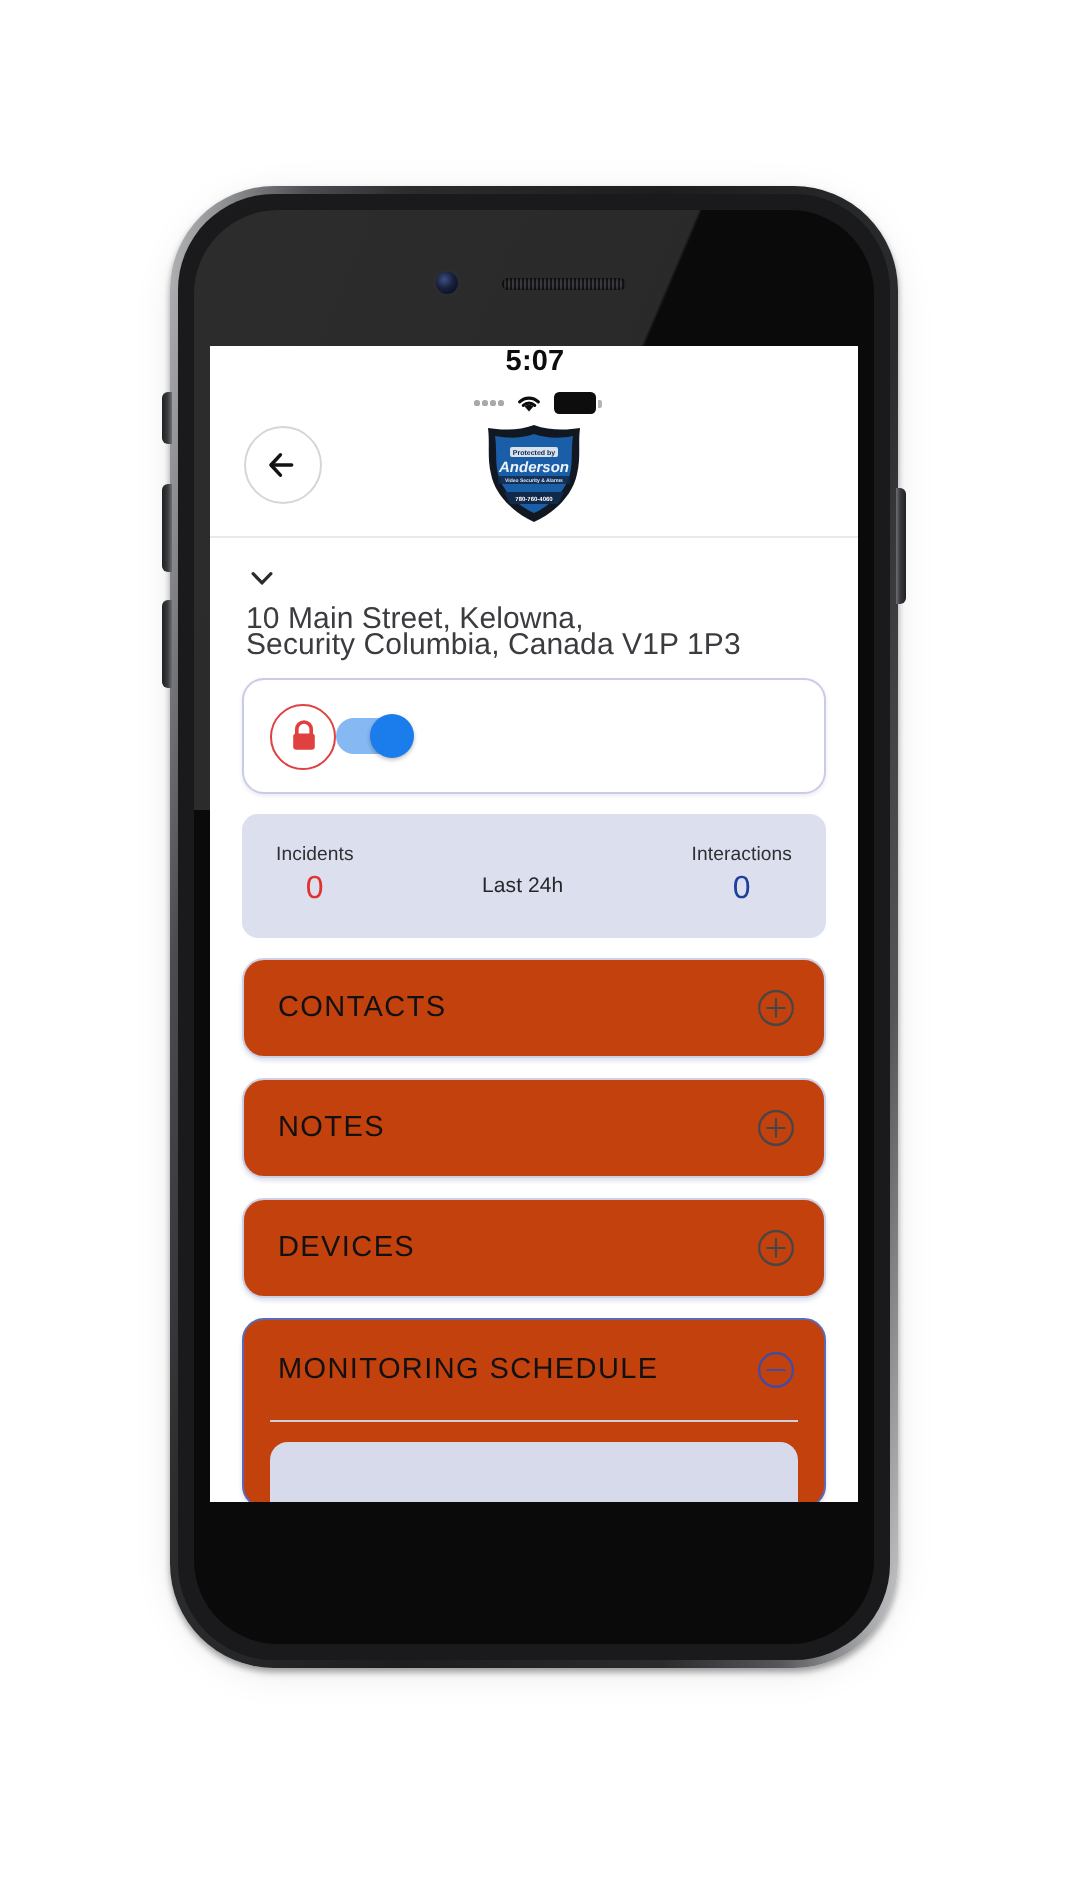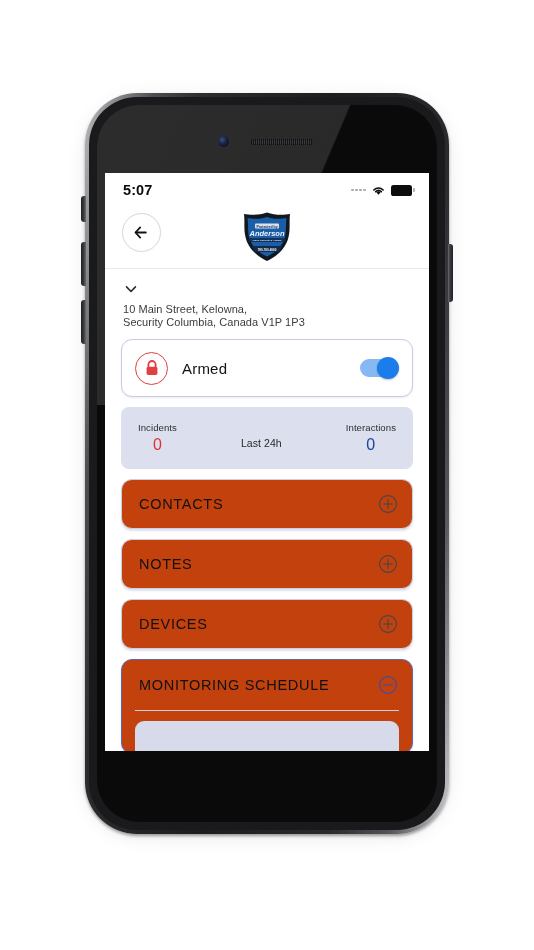--- a/index.html
+++ b/index.html
@@ -119,20 +119,21 @@
     overflow: hidden;
   }
 
   
   .statusbar {
     height: 34px;
     display: flex;
     align-items: center;
     justify-content: space-between;
     padding: 0 17px 0 18px;
+    flex-direction: column;
   }
   .clock {
     font-size: 14.5px;
     font-weight: bold;
     color: #0c0c0c;
     letter-spacing: 0.1px;
   }
   .status-right {
     display: flex;
     align-items: center;
@@ -200,21 +201,21 @@
   .site-name {
     font-size: 17px;
     font-weight: bold;
     letter-spacing: 0.55px;
     color: #121214;
   }
   .chev { width: 16px; height: 16px; display:block; }
 
   .address {
     padding: 6px 2px 0 2px;
-    font-size: 11px;
+    font-size: 15px;
     line-height: 13.2px;
     color: #3c3c40;
     letter-spacing: 0.05px;
   }
 
   
   .armed-card {
     margin-top: 10px;
     height: 58px;
     border-radius: 11px;
@@ -427,21 +428,20 @@
         <div>Security Columbia, Canada V1P 1P3</div>
       </div>
 
       <div class="armed-card">
         <span class="lock-circle">
           <svg width="16" height="18" viewBox="0 0 16 18">
             <path d="M4.4 8 V5.6 a3.6 3.6 0 0 1 7.2 0 V8" stroke="#e0403f" stroke-width="1.8" fill="none" stroke-linecap="round"></path>
             <rect x="2.6" y="7.7" width="10.8" height="8.2" rx="1.6" fill="#e0403f"></rect>
           </svg>
         </span>
-        <span class="armed-label">Armed</span>
         <span class="toggle">
           <span class="knob"></span>
         </span>
       </div>
 
       <div class="stats">
         <div class="stat">
           <div class="stat-label">Incidents</div>
           <div class="stat-value red">0</div>
         </div>

